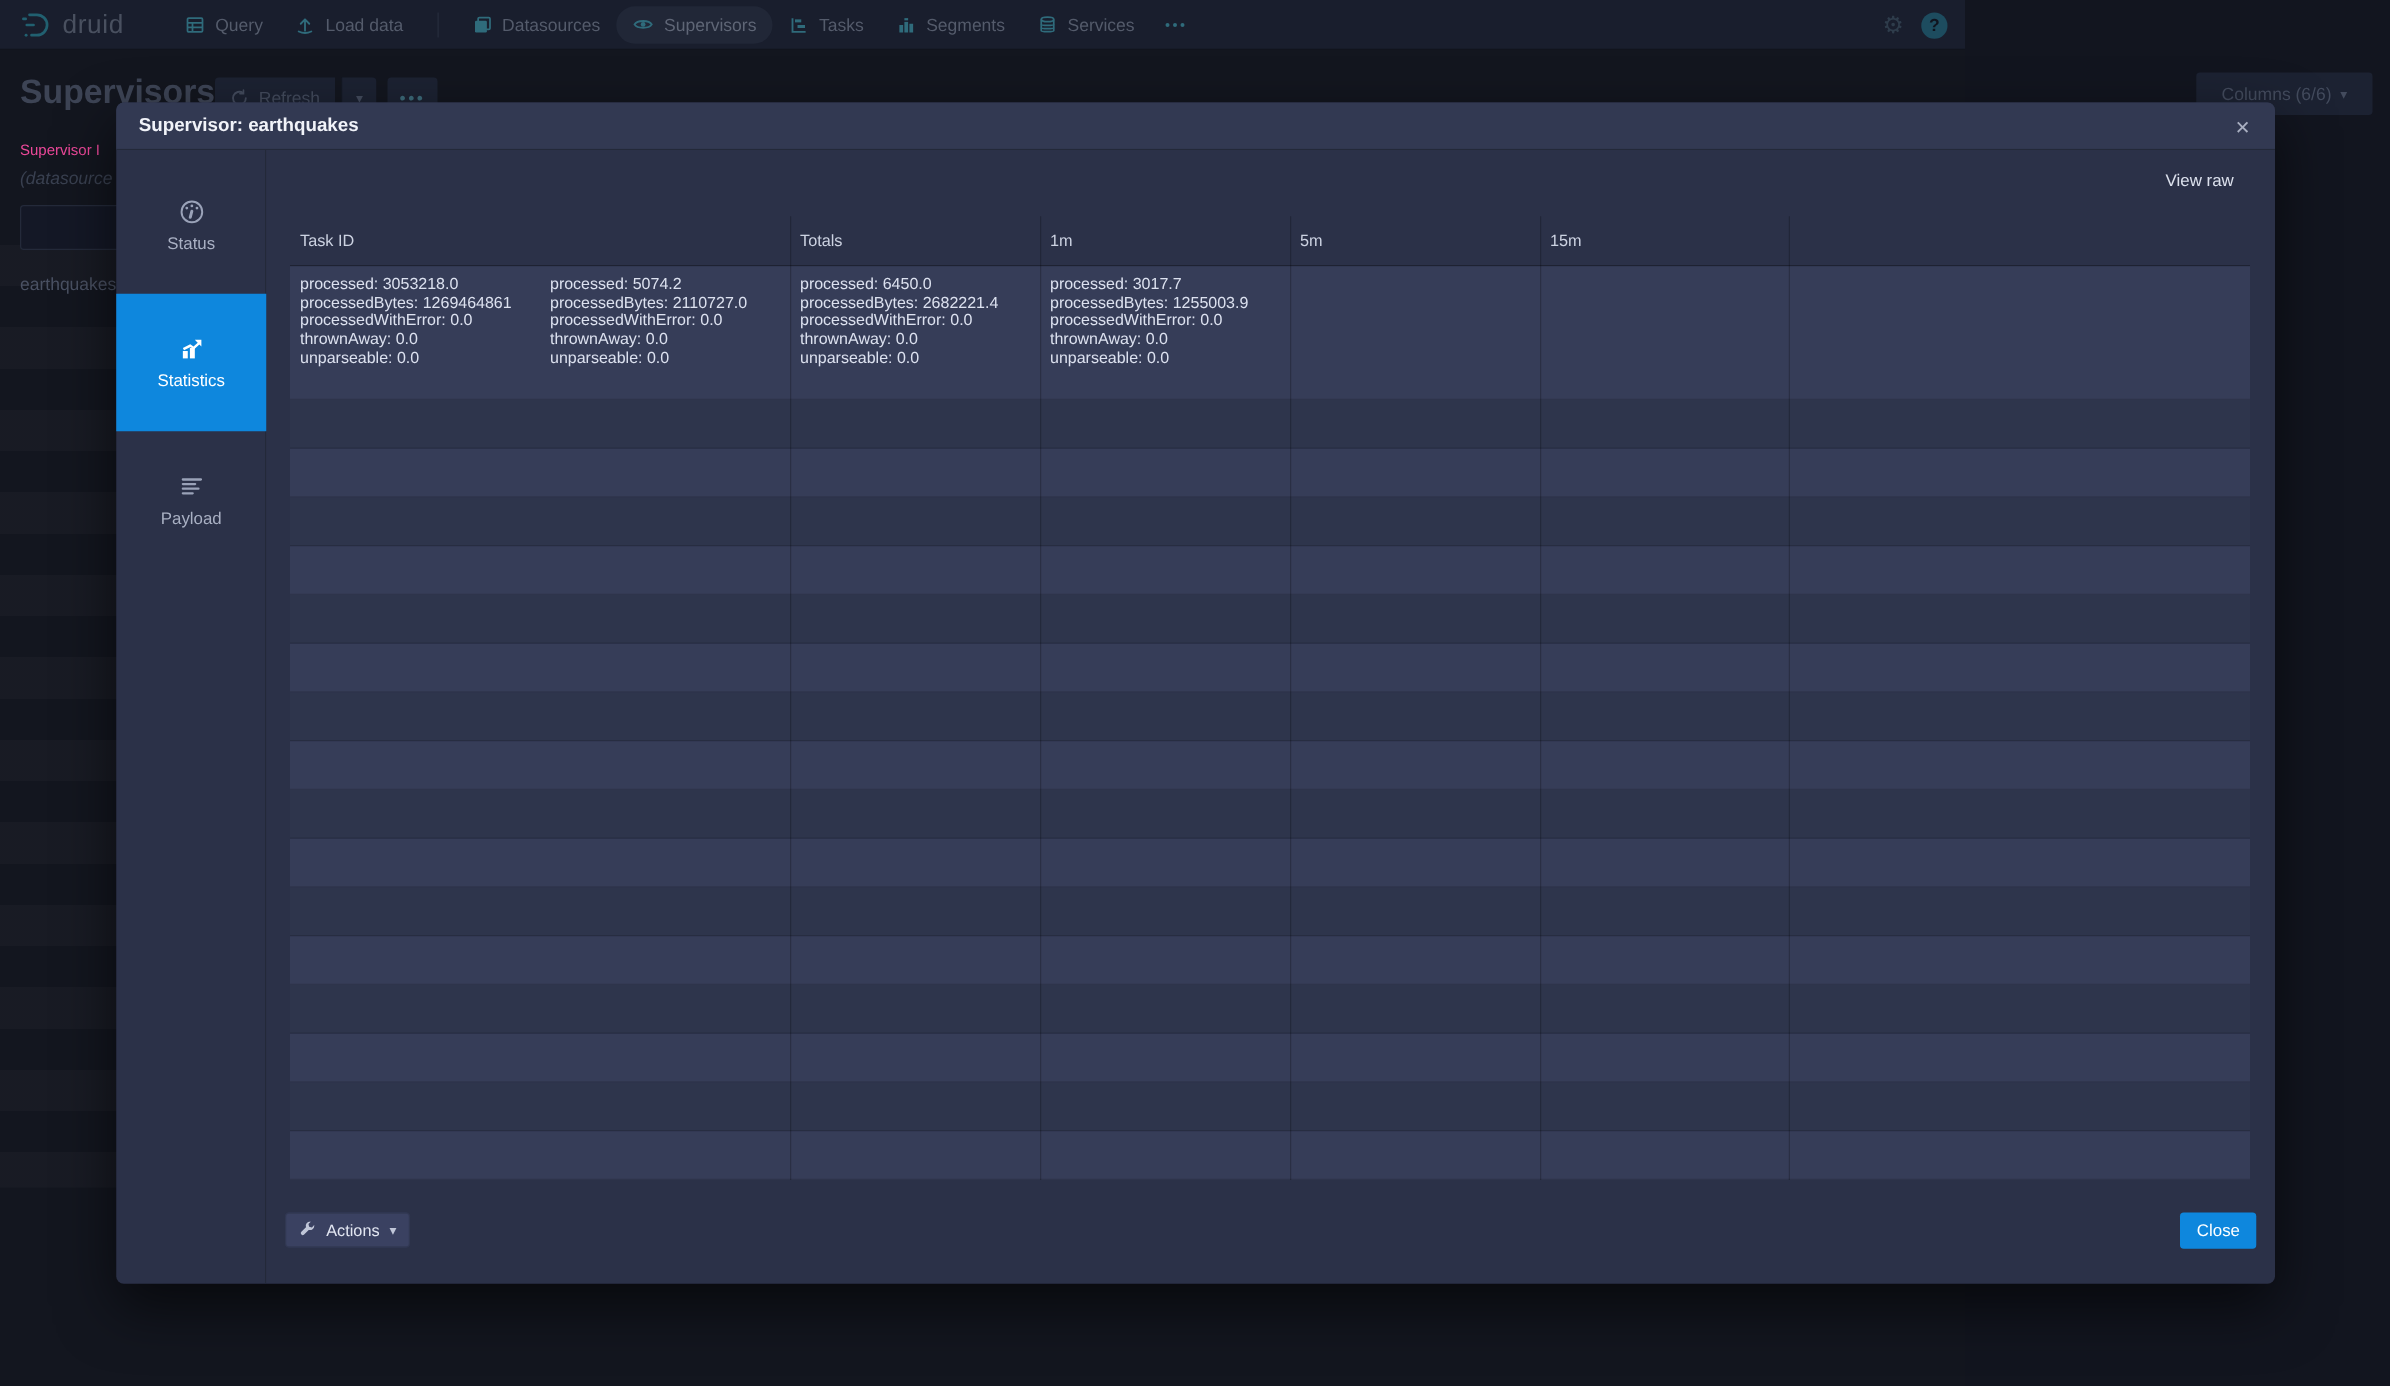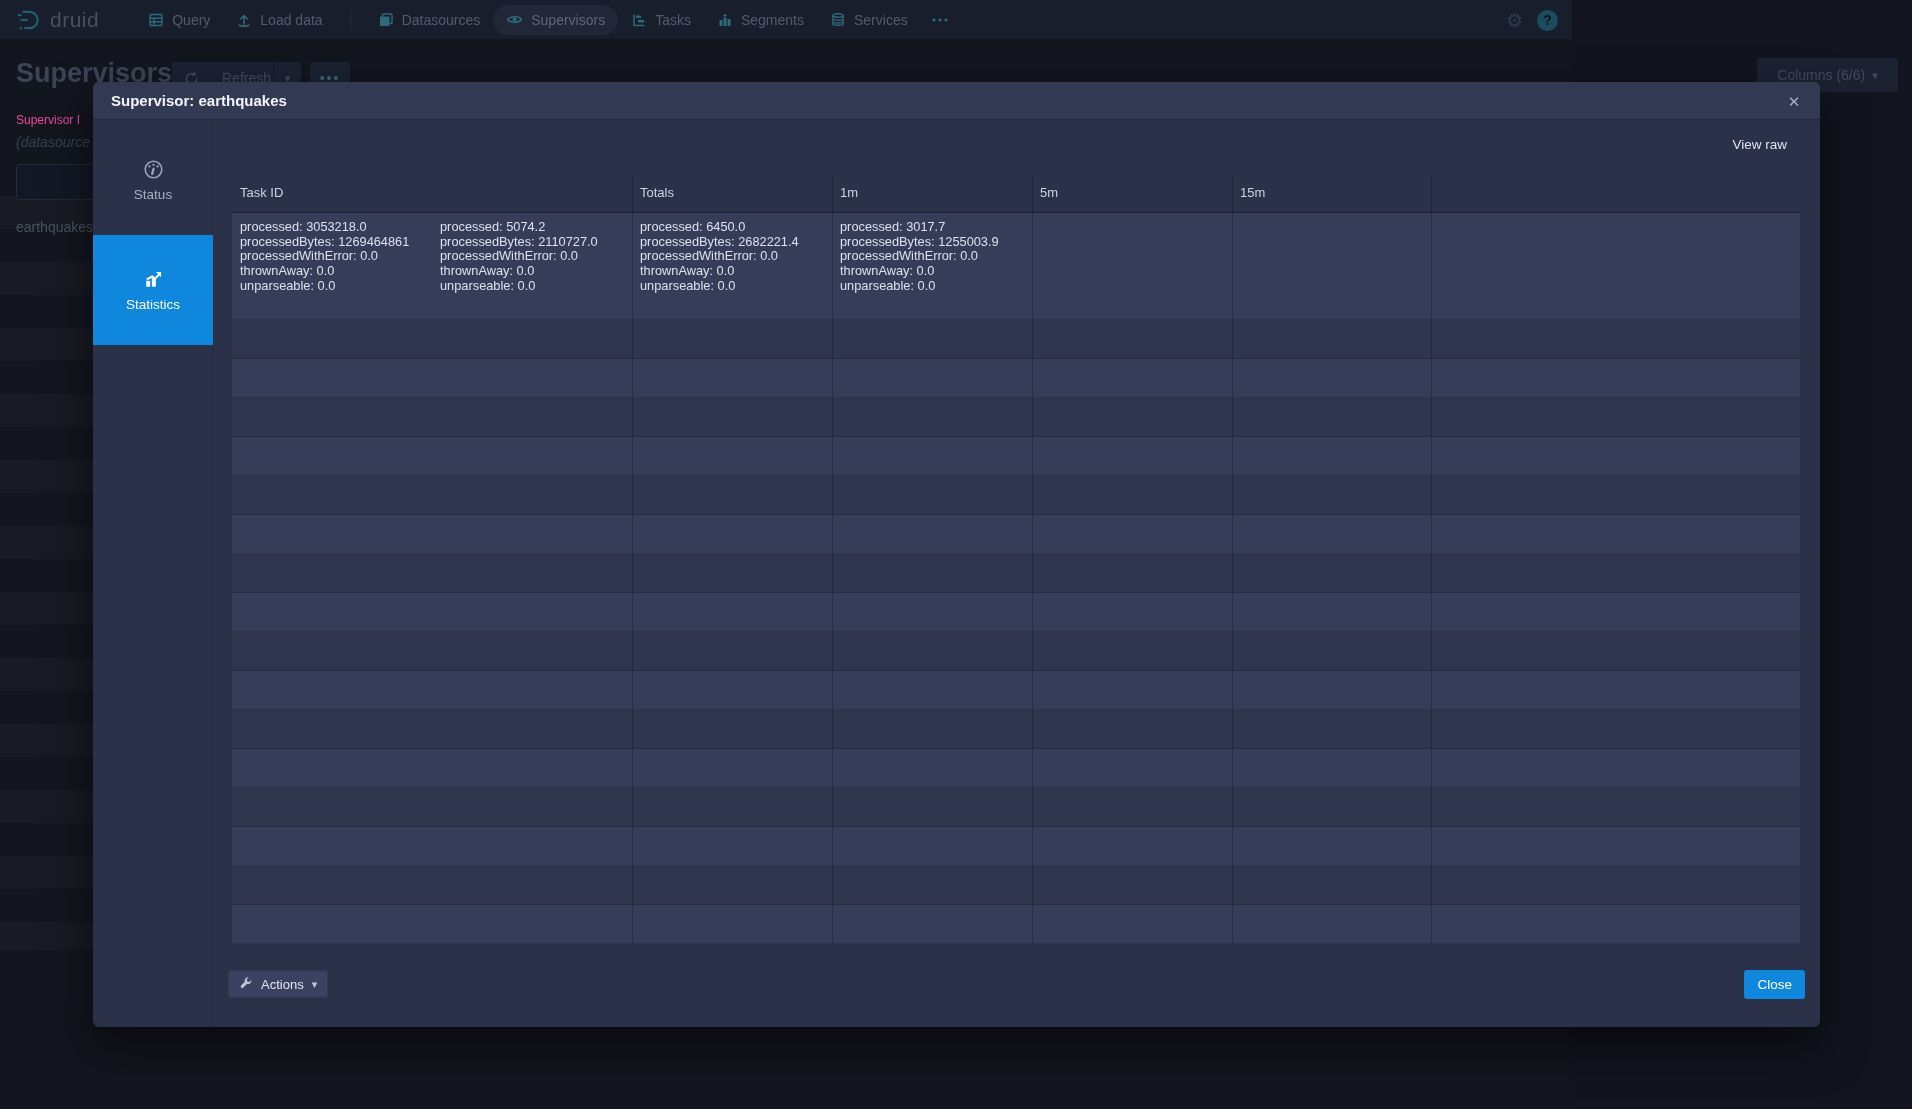--- a/index.html
+++ b/index.html
@@ -21,21 +21,21 @@
   .nav-sep { width:1px; height:20px; background:#262c3c; margin:0 14px; }
   .nav-more { padding:0 10px; cursor:pointer; display:flex; align-items:center; }
   .nav-right { position:absolute; right:14px; top:0; height:40px; display:flex; align-items:center; gap:14px; }
   .gear { color:#2e3c4b; font-size:19px; cursor:pointer; line-height:1; }
   .help { width:21px; height:21px; border-radius:50%; background:#1d4c5f; color:#10141f;
           font-size:14px; font-weight:bold; display:flex; align-items:center; justify-content:center; cursor:pointer; }
 
   .page-title { position:absolute; left:16px; top:58px; font-size:27px; font-weight:bold; color:#3d4455; }
   .ghost-btn { position:absolute; background:#1c2232; border-radius:3px; color:#434b5d;
                font-size:14px; display:flex; align-items:center; cursor:pointer; }
-  .refresh-main { left:172px; top:62px; height:32px; padding:16px 12px; gap:23px; border-radius:3px 0 0 3px; }
+  .refresh-main { left:172px; top:62px; height:32px; padding:16px 12px; gap:8px; border-radius:3px 0 0 3px; }
   .refresh-caret { left:273px; top:62px; height:32px; width:28px; justify-content:center;
                    border-left:1px solid #141926; border-radius:0 3px 3px 0; }
   .more-btn { left:310px; top:62px; height:32px; width:40px; justify-content:center; letter-spacing:2px; color:#3c6a79; }
   .columns-btn { left:1757px; top:58px; height:34px; width:141px; padding:0 10px; justify-content:center; gap:7px; }
   .caret { font-size:11px; }
 
   .filter-h1 { position:absolute; left:16px; top:113px; font-size:12px; color:#ec4899; white-space:nowrap; }
   .filter-h2 { position:absolute; left:16px; top:134px; font-size:14px; font-style:italic; color:#394050; white-space:nowrap; }
   .filter-input { position:absolute; left:16px; top:164px; width:150px; height:36px; background:#141826;
                   border:1px solid #242a3a; border-radius:3px; color:#8b93a9; font-size:14px; padding:0 8px; }
@@ -226,20 +226,26 @@
       </div>
       <div class="side-tab" style="top:5px">
         <svg width="21" height="21" viewBox="0 0 16 16" fill="none" stroke="currentColor" stroke-width="1.2">
           <circle cx="8" cy="8" r="6.3"></circle>
           <circle cx="4.9" cy="5.7" r="0.85" fill="currentColor" stroke="none"></circle>
           <circle cx="8" cy="4.4" r="0.85" fill="currentColor" stroke="none"></circle>
           <circle cx="11.1" cy="5.7" r="0.85" fill="currentColor" stroke="none"></circle>
           <path d="M8,7.6 L7,11.3" stroke-width="1.8" stroke-linecap="round"></path>
         </svg>
         <span>Status</span>
+      </div>
+      <div class="side-tab" style="top:225px">
+        <svg width="21" height="21" viewBox="0 0 16 16" fill="none" stroke="currentColor" stroke-width="1.4" stroke-linecap="round">
+          <path d="M2.5,3.5 H13.5 M2.5,6.3 H10 M2.5,9.1 H12 M2.5,11.9 H8.5"></path>
+        </svg>
+        <span>Payload</span>
       </div>
     </div>
 
     <div class="view-raw">View raw</div>
 
     <div class="stats-table">
       <div class="thead">
         <div class="th c0">Task ID</div>
         <div class="th c1">Totals</div>
         <div class="th c2">1m</div>

